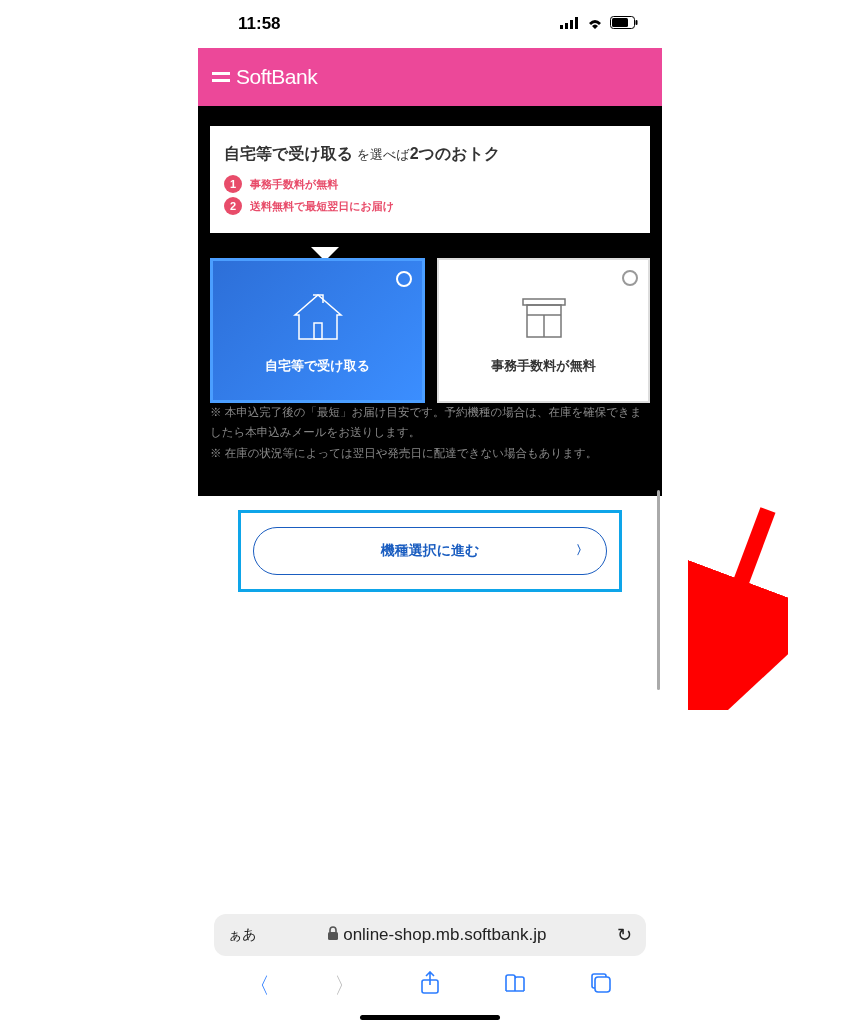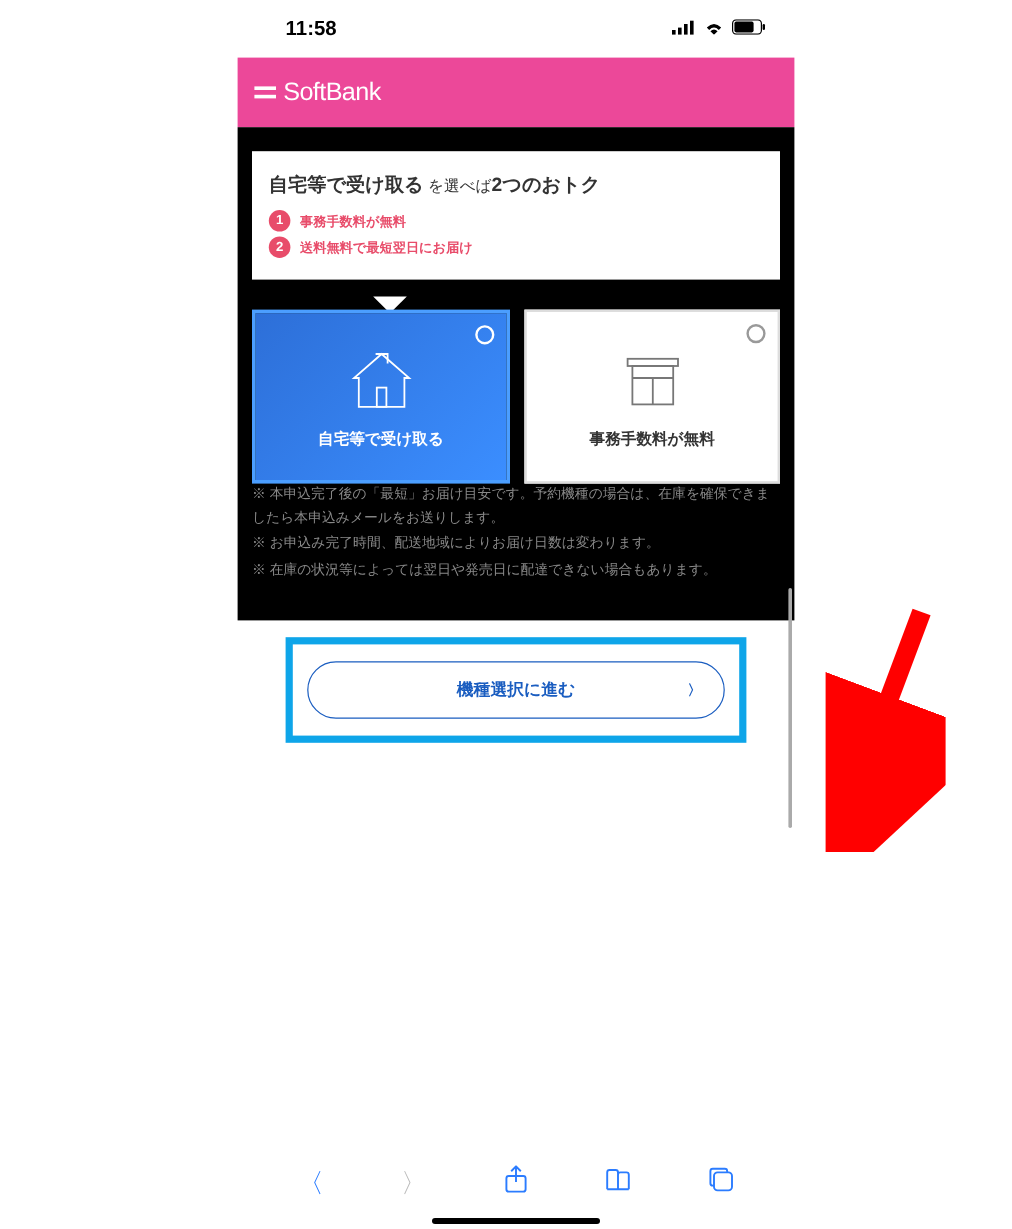--- a/index.html
+++ b/index.html
@@ -89,21 +89,21 @@
       text-align: center; color: #1a5dc0; font-size: 14px; font-weight: 700;
       margin: 30px 0 18px;
     }
     .help-q {
       display: inline-block; width: 16px; height: 16px; border: 1.5px solid #1a5dc0;
       border-radius: 50%; font-size: 10px; line-height: 14px; margin-left: 4px;
     }
     .notes { padding: 0 12px; }
     .note { font-size: 11.5px; color: #888; line-height: 1.7; margin-bottom: 2px; }
     .cta-wrap {
-      border: 6px solid #0ea5e9; margin: 14px 40px 0; padding: 14px 12px;
+      border: 3px solid #0ea5e9; margin: 14px 40px 0; padding: 14px 12px;
       background: #fff;
     }
     .cta {
       border: 1.5px solid #1a5dc0; border-radius: 30px; height: 48px;
       display: flex; align-items: center; justify-content: center;
       color: #1a5dc0; font-weight: 700; font-size: 14px; position: relative;
     }
     .cta-chev { position: absolute; right: 18px; color: #1a5dc0; font-size: 12px; }
     .arrow {
       position: absolute; top: 500px; left: 490px; pointer-events: none;
@@ -206,21 +206,20 @@
             <line x1="29" y1="24" x2="29" y2="46"></line>
           </svg>
         </div>
         <div class="option-label">事務手数料が無料</div>
       </div>
     </div>
 
 
     <div class="notes">
       <div class="note">※ 本申込完了後の「最短」お届け目安です。予約機種の場合は、在庫を確保できましたら本申込みメールをお送りします。</div>
-      <div class="note">※ お申込み完了時間、配送地域によりお届け日数は変わります。</div>
       <div class="note">※ 在庫の状況等によっては翌日や発売日に配達できない場合もあります。</div>
     </div>
   </div>
 
   <div class="scroll-ind"></div>
 
   <div class="cta-wrap">
     <div class="cta">
       <span>機種選択に進む</span>
       <span class="cta-chev">〉</span>
@@ -229,20 +228,33 @@
 
   <svg class="arrow" width="100" height="210">
     <defs>
         <marker id="ah" markerWidth="12" markerHeight="12" refX="6" refY="6" orient="auto">
           <path d="M0 0 L12 6 L0 12 Z" fill="#ff0000"></path>
         </marker>
       </defs>
     <line x1="80" y1="10" x2="20" y2="170" stroke="#ff0000" stroke-width="16" marker-end="url(#ah)"></line>
   </svg>
 
+  <div class="url-bar">
+    <span class="aa">ぁあ</span>
+    <span class="url-text">
+      <span>
+        <svg width="12" height="14" viewBox="0 0 12 14">
+            <rect x="1" y="6" width="10" height="8" rx="1.5" fill="#555"></rect>
+            <path d="M3 6 V4 a3 3 0 0 1 6 0 V6" stroke="#555" stroke-width="1.6" fill="none"></path>
+          </svg>
+      </span>
+      <span>online-shop.mb.softbank.jp</span>
+    </span>
+    <span class="reload">↻</span>
+  </div>
 
   <div class="bottom-nav">
     <span class="nav-icon">〈</span>
     <span class="nav-icon disabled">〉</span>
     <span class="nav-icon">
       <svg width="20" height="24" viewBox="0 0 20 24" fill="none" stroke="#2b7cff" stroke-width="1.6">
           <path d="M10 1 L10 14 M6 5 L10 1 L14 5"></path>
           <rect x="2" y="9" width="16" height="13" rx="2"></rect>
         </svg>
     </span>

